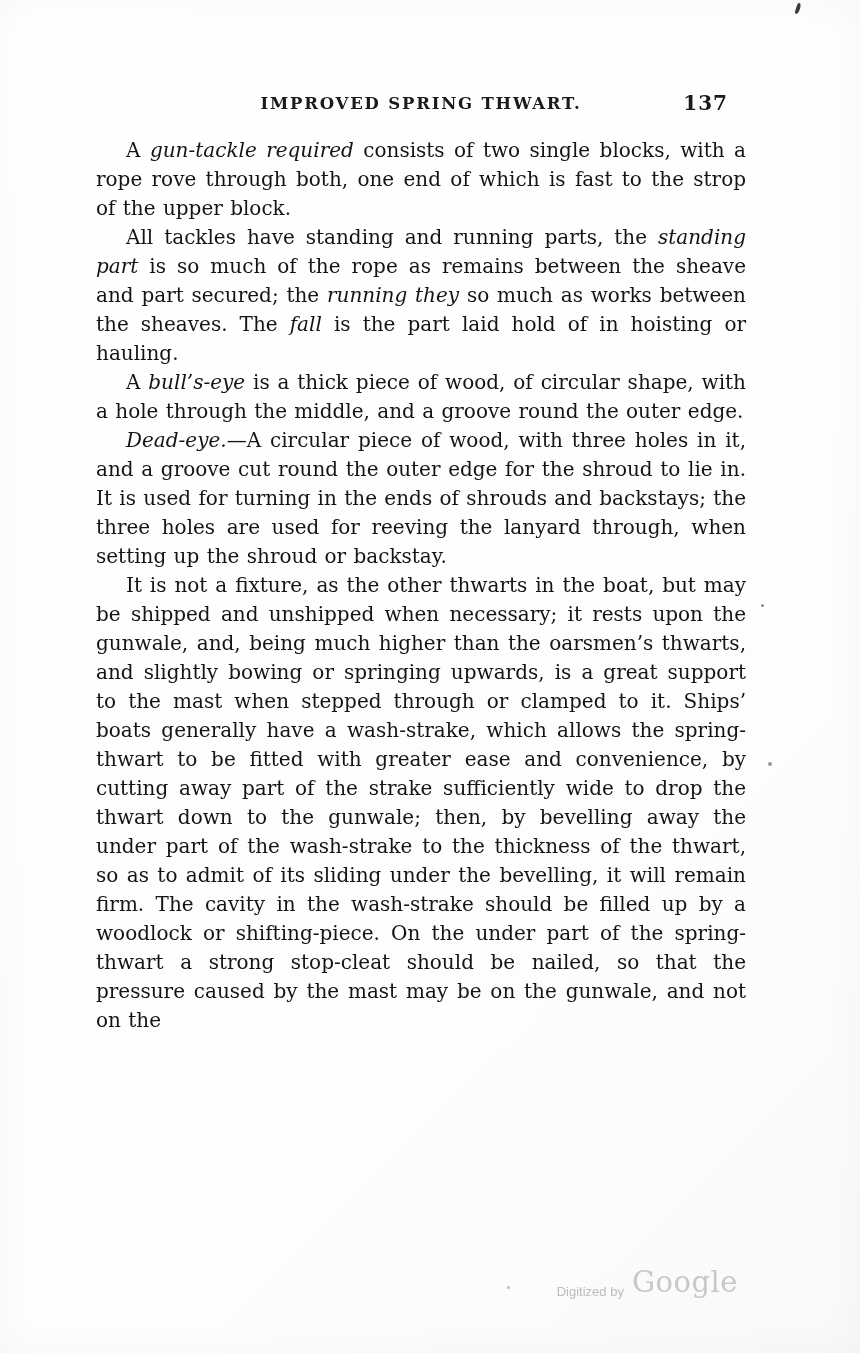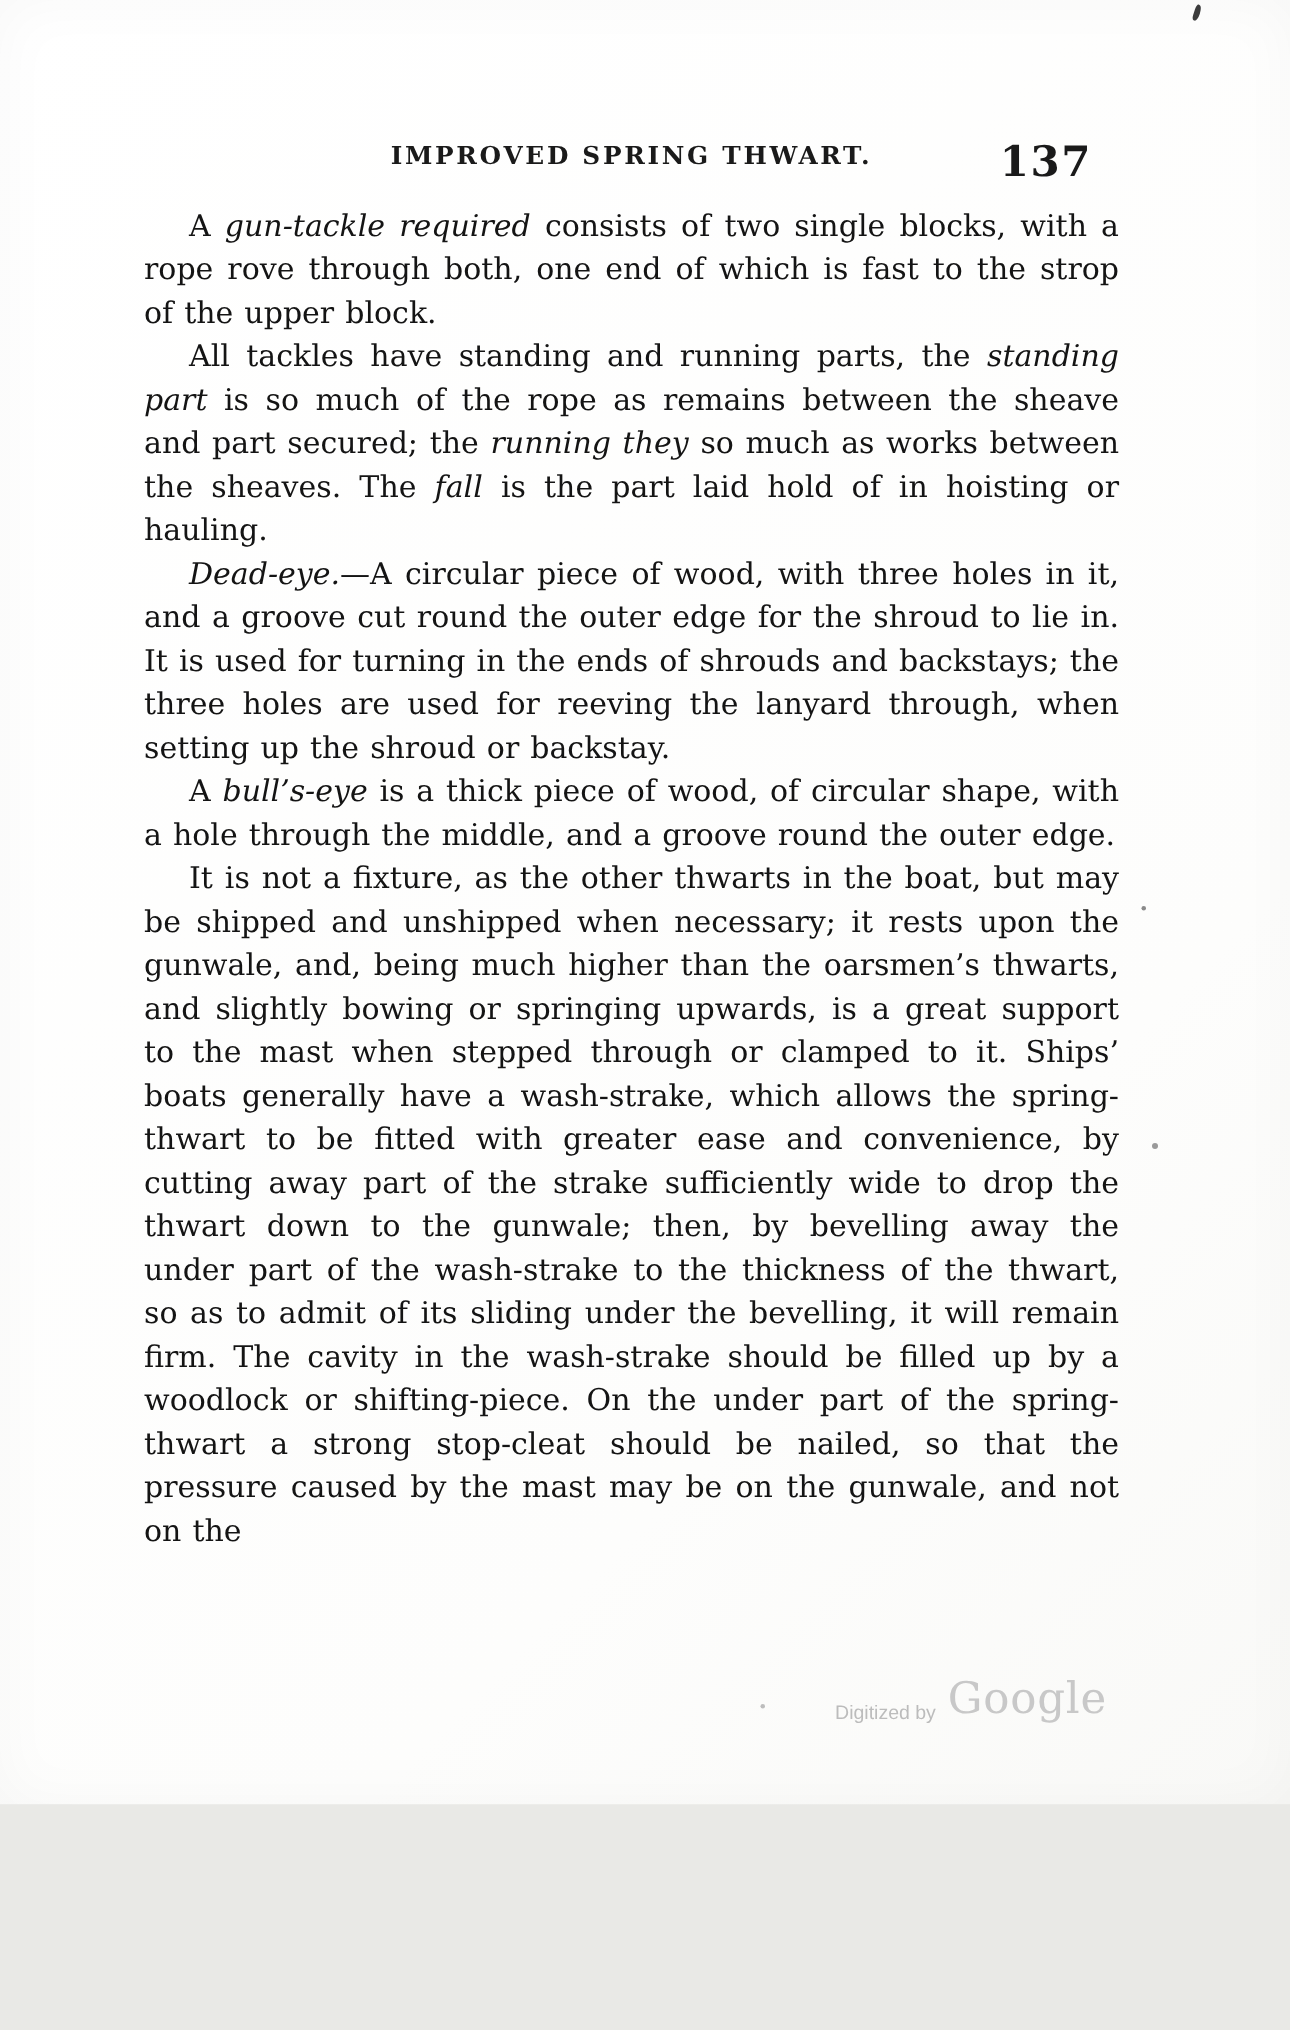--- a/index.html
+++ b/index.html
@@ -3,21 +3,21 @@
 <meta charset="utf-8">
 <style>
   html, body {
     margin: 0;
     padding: 0;
     background: #e9e9e6;
   }
   .page {
     position: relative;
     width: 860px;
-    height: 1203px;
+    height: 1353px;
     margin: 0 auto;
     background: linear-gradient(135deg, #ffffff 0%, #fdfdfc 70%, #f9f9f7 100%);
     box-shadow: inset 0 0 40px rgba(0,0,0,0.03);
     font-family: "DejaVu Serif", serif;
     color: #151515;
     overflow: hidden;
     box-sizing: border-box;
   }
   .page-header {
     position: absolute;
@@ -29,21 +29,21 @@
   .running-title {
     font-size: 16.5px;
     font-weight: 700;
     letter-spacing: 1.8px;
     color: #1a1a1a;
   }
   .page-number {
     position: absolute;
     right: 18px;
     top: -3px;
-    font-size: 28px;
+    font-size: 20px;
     font-weight: 700;
     letter-spacing: 1px;
     color: #1a1a1a;
   }
   .page-body {
     position: absolute;
     top: 136px;
     left: 96px;
     width: 650px;
   }
@@ -127,22 +127,22 @@
   <div class="scan-speck speck-4"></div>
 
   <header class="page-header">
     <span class="running-title">IMPROVED SPRING THWART.</span>
     <span class="page-number">137</span>
   </header>
 
   <main class="page-body">
       <p class="para"><span>A </span><i>gun-tackle required</i><span> consists of two single blocks, with a rope rove through both, one end of which is fast to the strop of the upper block.</span></p>
       <p class="para"><span>All tackles have standing and running parts, the </span><i>standing part</i><span> is so much of the rope as remains between the sheave and part secured; the </span><i>running they</i><span> so much as works between the sheaves.  The </span><i>fall</i><span> is the part laid hold of in hoisting or hauling.</span></p>
+      <p class="para"><span>A </span><i>bull’s-eye</i><span> is a thick piece of wood, of circular shape, with a hole through the middle, and a groove round the outer edge.</span></p>
       <p class="para"><i>Dead-eye.</i><span>—A circular piece of wood, with three holes in it, and a groove cut round the outer edge for the shroud to lie in. It is used for turning in the ends of shrouds and backstays; the three holes are used for reeving the lanyard through, when setting up the shroud or backstay.</span></p>
-      <p class="para"><span>A </span><i>bull’s-eye</i><span> is a thick piece of wood, of circular shape, with a hole through the middle, and a groove round the outer edge.</span></p>
       <p class="para"><span>It is not a fixture, as the other thwarts in the boat, but may be shipped and unshipped when necessary; it rests upon the gunwale, and, being much higher than the oarsmen’s thwarts, and slightly bowing or springing upwards, is a great support to the mast when stepped through or clamped to it.  Ships’ boats generally have a wash-strake, which allows the spring-thwart to be fitted with greater ease and convenience, by cutting away part of the strake sufficiently wide to drop the thwart down to the gunwale; then, by bevelling away the under part of the wash-strake to the thickness of the thwart, so as to admit of its sliding under the bevelling, it will remain firm.  The cavity in the wash-strake should be filled up by a woodlock or shifting-piece.  On the under part of the spring-thwart a strong stop-cleat should be nailed, so that the pressure caused by the mast may be on the gunwale, and not on the</span></p>
     </main>
 
   <footer class="watermark">
     <span class="digitized-by">Digitized by</span>
     <span class="google-logo">Google</span>
   </footer>
 
 </div>
 

